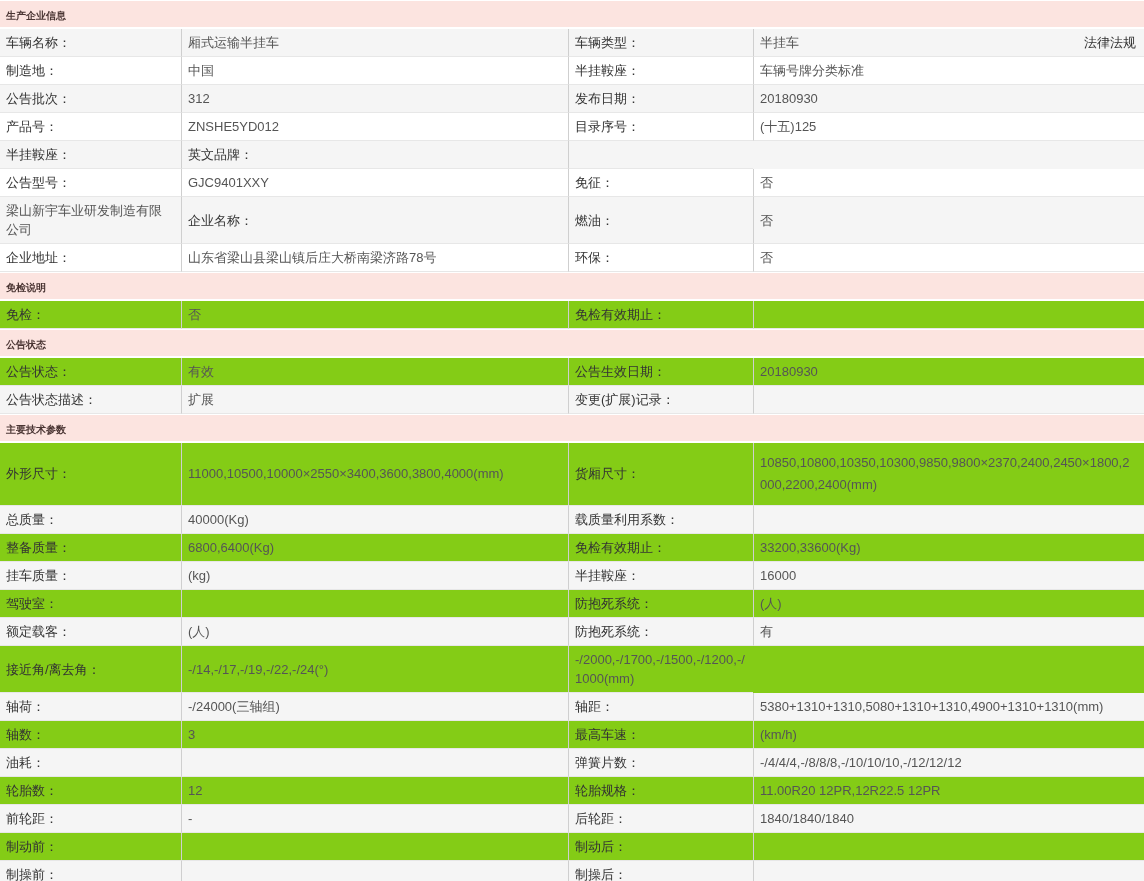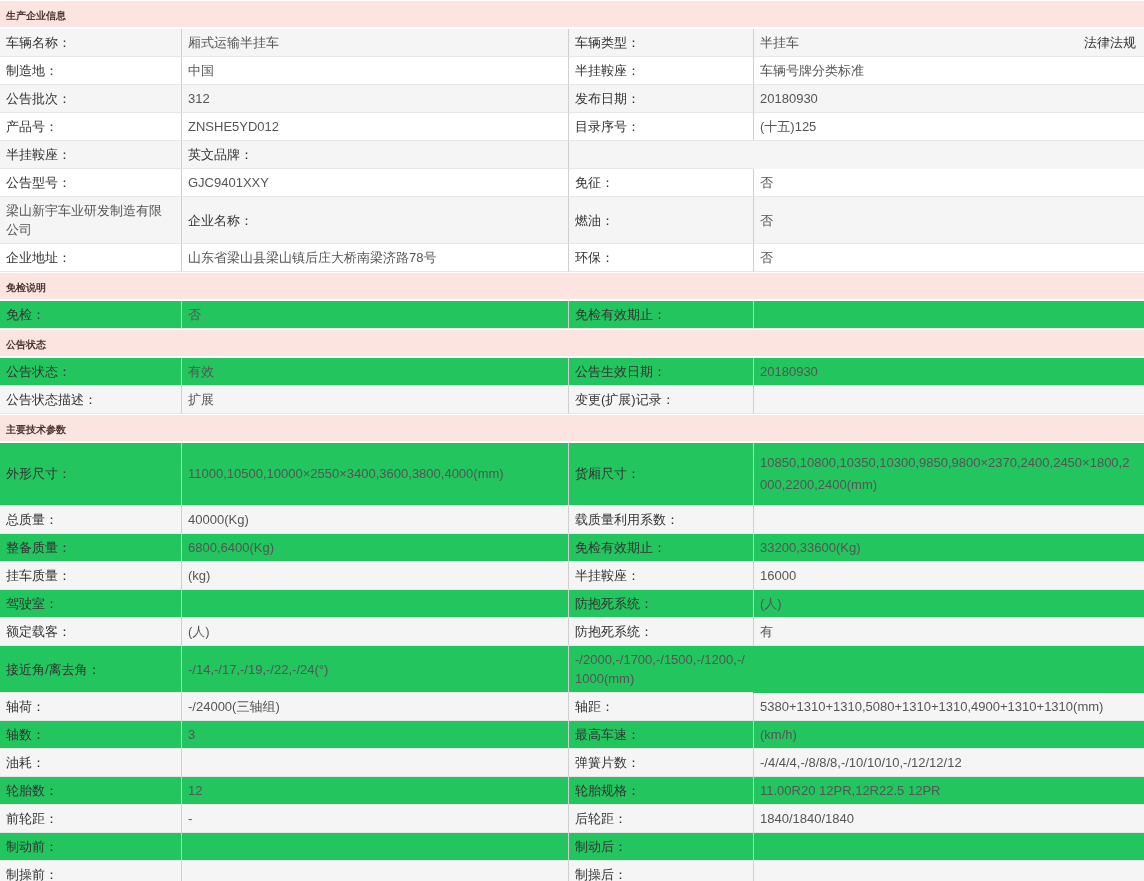--- a/index.html
+++ b/index.html
@@ -21,21 +21,21 @@
     border-bottom:2px solid #ffffff;
     border-top:1px solid #ffffff;
     height:29px;
     line-height:17px;
   }
 
   .row {
     display:grid;
     grid-template-columns:181px 387px 185px 1fr;
     min-height:27px;
-    background:#22c55e;
+    background:#84cc16;
   }
   
   .section:first-of-type .section-body .row:nth-child(odd) { background:#f5f5f5; }
   .section .section-body .row:nth-child(even) { background:#f5f5f5; }
   .section:first-of-type .section-body .row:nth-child(even) { background:#ffffff; }
 
   .cell {
     display:flex;
     align-items:center;
     padding:4px 8px 4px 6px;

